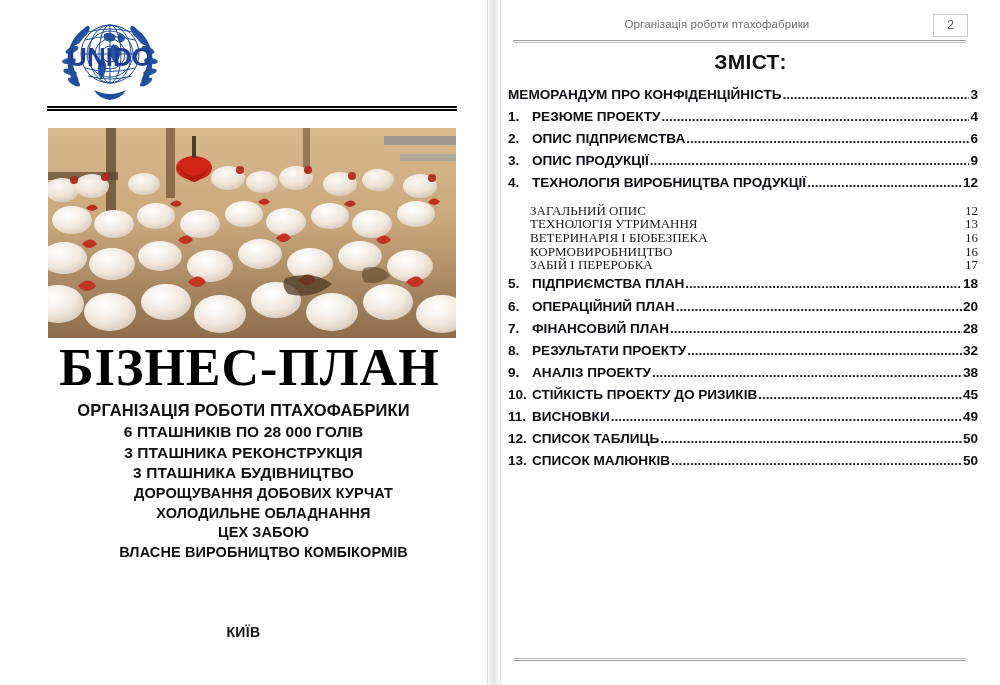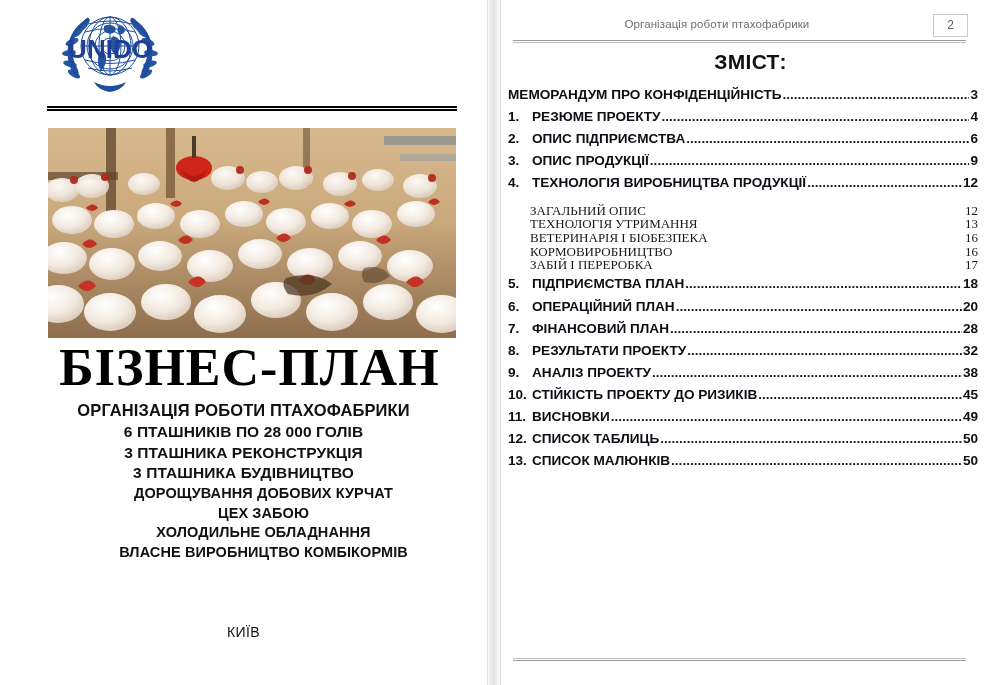--- a/index.html
+++ b/index.html
@@ -17,21 +17,21 @@
     position:absolute;left:487px;top:0;width:14px;height:685px;
     background:linear-gradient(to right,#ffffff 0%,#eceded 22%,#e4e5e6 50%,#f4f4f5 78%,#ffffff 100%);
   }
   .gutter-edge{
     position:absolute;top:0;width:1px;height:685px;background:#e0e0e0;
   }
 
   
   .page-left{position:absolute;left:0;top:0;width:487px;height:685px;background:#fff;}
 
-  .cover-head{position:absolute;left:0;top:0;width:487px;height:100px;}
+  .cover-head{position:absolute;left:0;top:8px;width:487px;height:100px;}
   .logo{position:absolute;left:58px;top:6px;width:104px;height:90px;}
   .logo svg{display:block;}
   .company-block{position:absolute;left:170px;top:32px;width:300px;text-align:center;}
   .company-kicker{
     font-size:13.5px;font-weight:bold;color:#16181a;letter-spacing:.1px;line-height:1.35;
   }
   .company-name{
     font-size:16.5px;font-weight:bold;color:#1a28a8;letter-spacing:.1px;line-height:1.5;
     margin-top:2px;
   }
@@ -62,21 +62,21 @@
   }
   .subtitle-1 div{white-space:nowrap;}
   .subtitle-1 .s-main{font-size:16.5px;}
   .subtitle-1 .s-sub{font-size:15.5px;}
   .subtitle-2{
     position:absolute;left:0;top:484px;width:487px;text-align:center;
     font-size:14.5px;font-weight:bold;color:#111;line-height:1.35;letter-spacing:.1px;padding-left:20px;
   }
   .city{
     position:absolute;left:0;top:624px;width:487px;text-align:center;
-    font-size:14px;font-weight:normal;color:#111;letter-spacing:.4px;
+    font-size:14px;font-weight:bold;color:#111;letter-spacing:.4px;
   }
 
   
   .page-right{position:absolute;left:501px;top:0;width:499px;height:685px;background:#fff;}
 
   .run-head{
     position:absolute;left:16px;top:18px;width:400px;text-align:center;
     font-size:11.5px;color:#6e6e6e;font-weight:normal;letter-spacing:.1px;
   }
   .pagebox{
@@ -314,22 +314,22 @@
 
     <div class="subtitle-1">
       <div class="s-main">ОРГАНІЗАЦІЯ РОБОТИ ПТАХОФАБРИКИ</div>
       <div class="s-sub">6 ПТАШНИКІВ ПО 28 000 ГОЛІВ</div>
       <div class="s-sub">3 ПТАШНИКА РЕКОНСТРУКЦІЯ</div>
       <div class="s-sub">3 ПТАШНИКА БУДІВНИЦТВО</div>
     </div>
 
     <div class="subtitle-2">
       <div>ДОРОЩУВАННЯ ДОБОВИХ КУРЧАТ</div>
+      <div>ХОЛОДИЛЬНЕ ОБЛАДНАННЯ</div>
       <div>ЦЕХ ЗАБОЮ</div>
-      <div>ХОЛОДИЛЬНЕ ОБЛАДНАННЯ</div>
       <div>ВЛАСНЕ ВИРОБНИЦТВО КОМБІКОРМІВ</div>
     </div>
 
     <div class="city">КИЇВ</div>
   </div>
 
   <div class="gutter">
     <div class="gutter-edge" style="left:0;"></div>
     <div class="gutter-edge" style="left:13px;"></div>
   </div>

